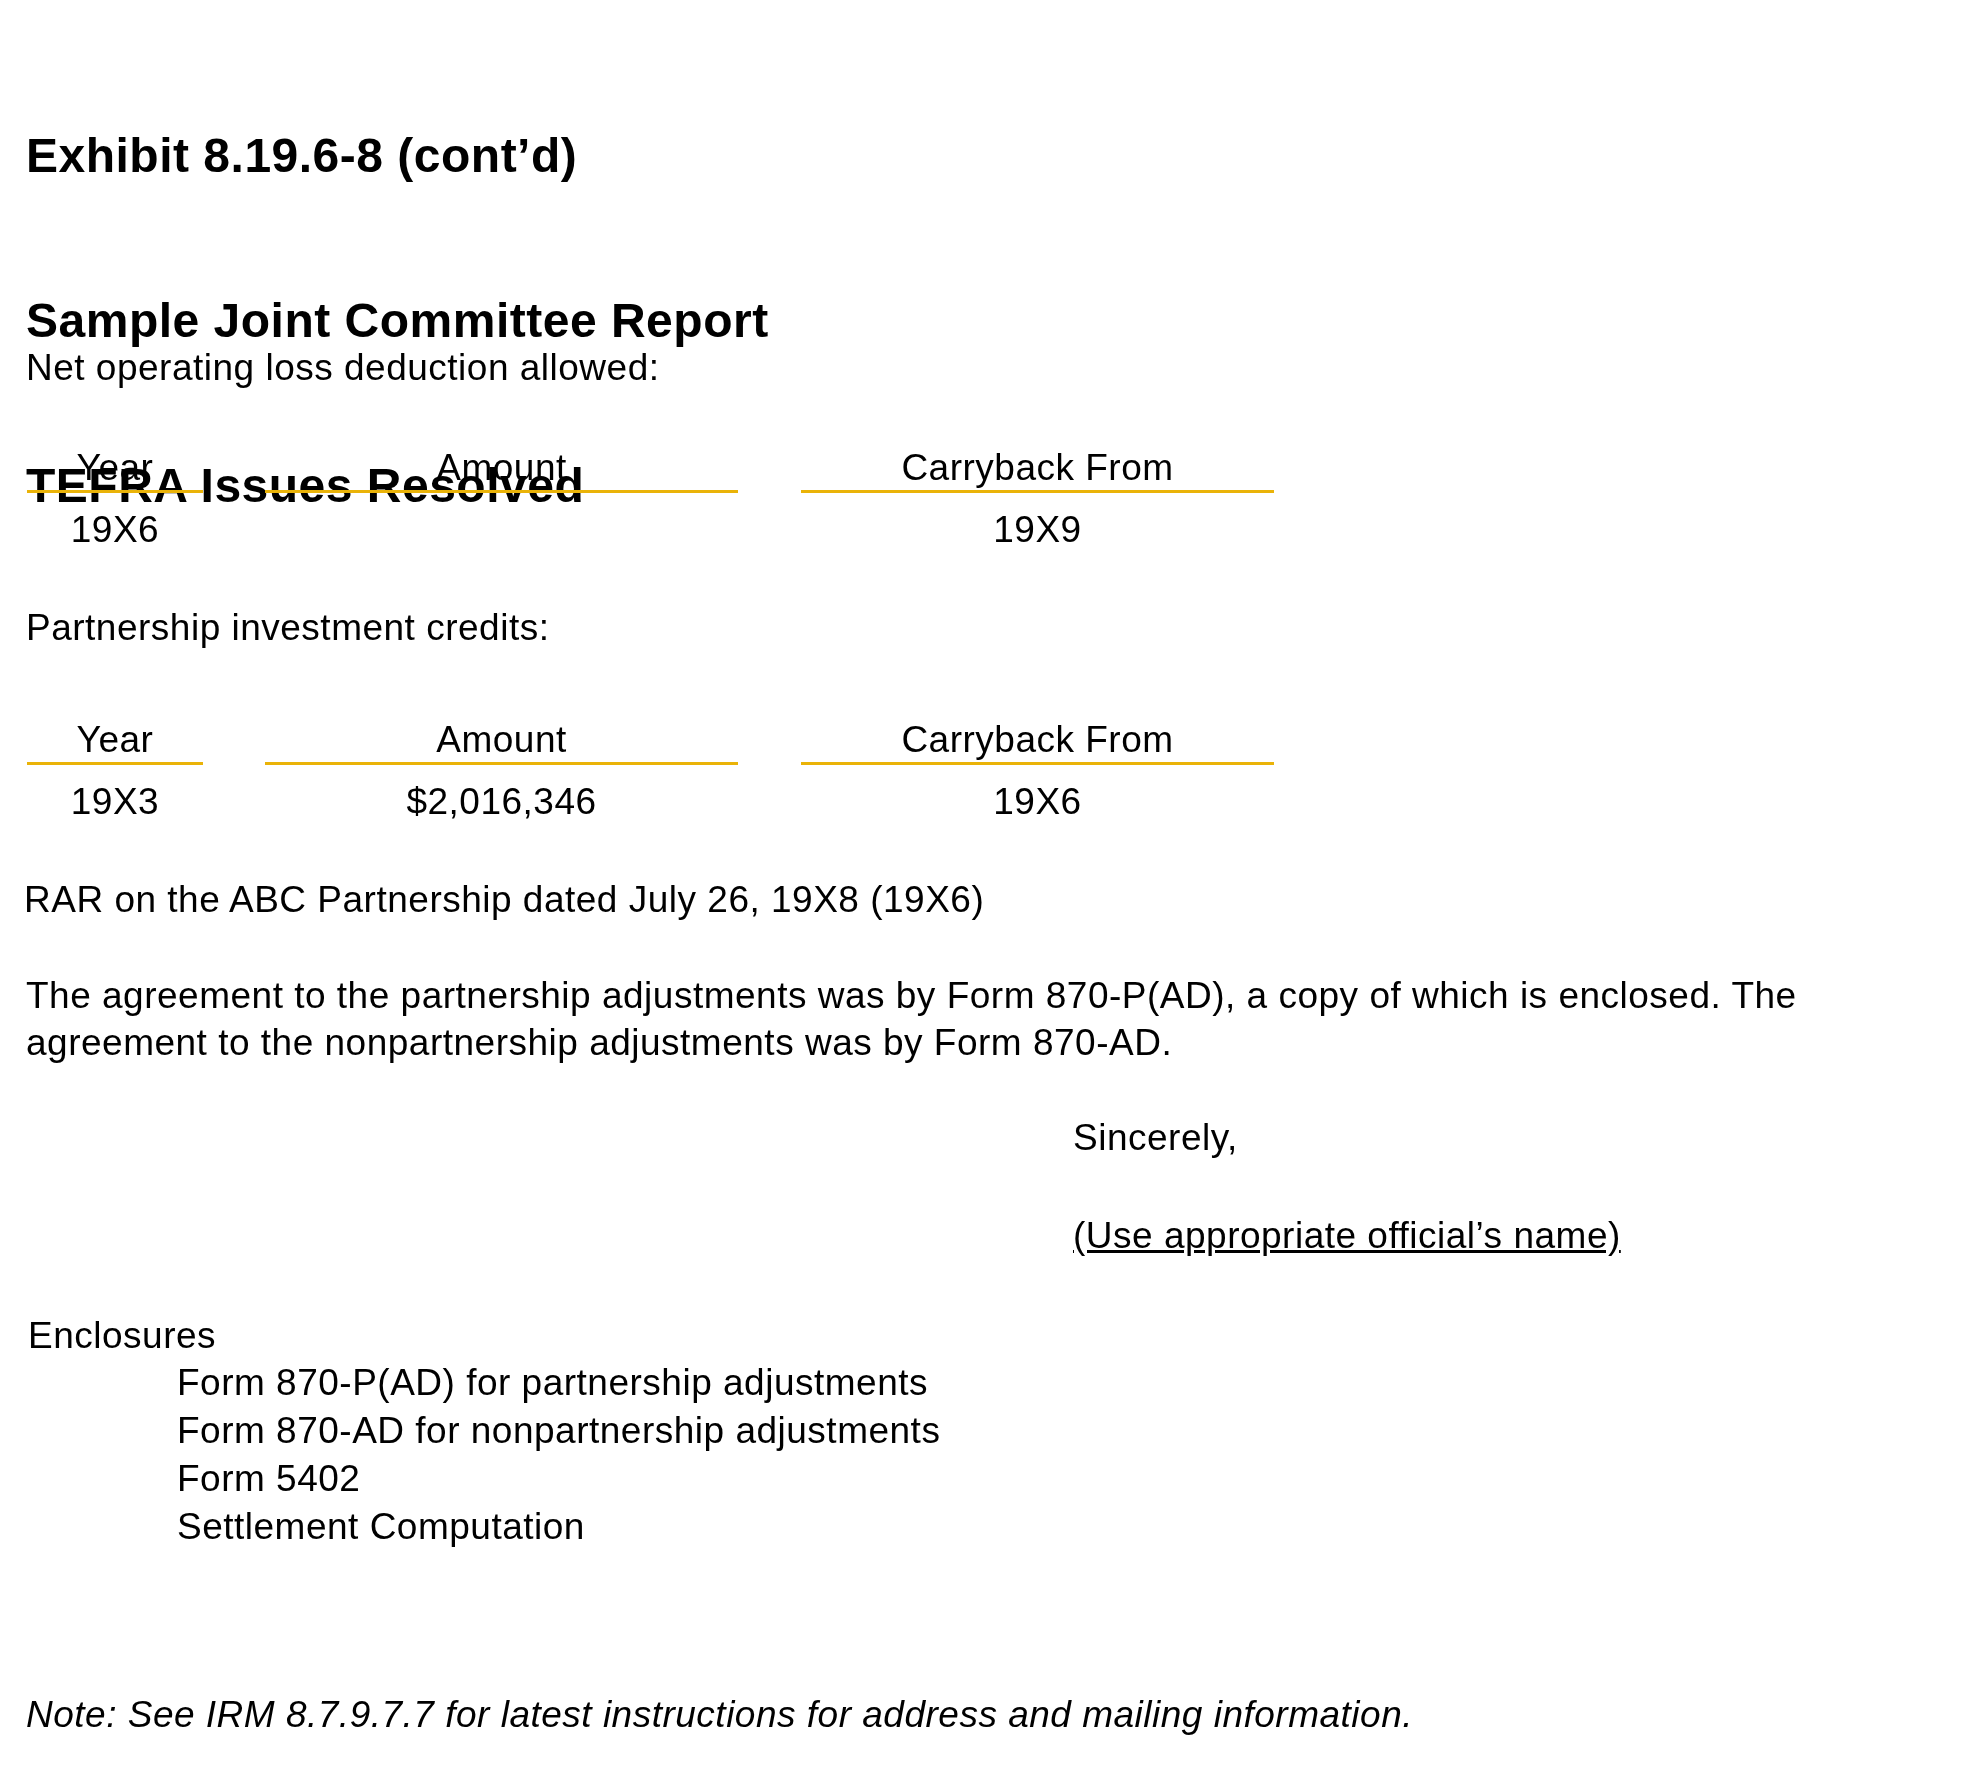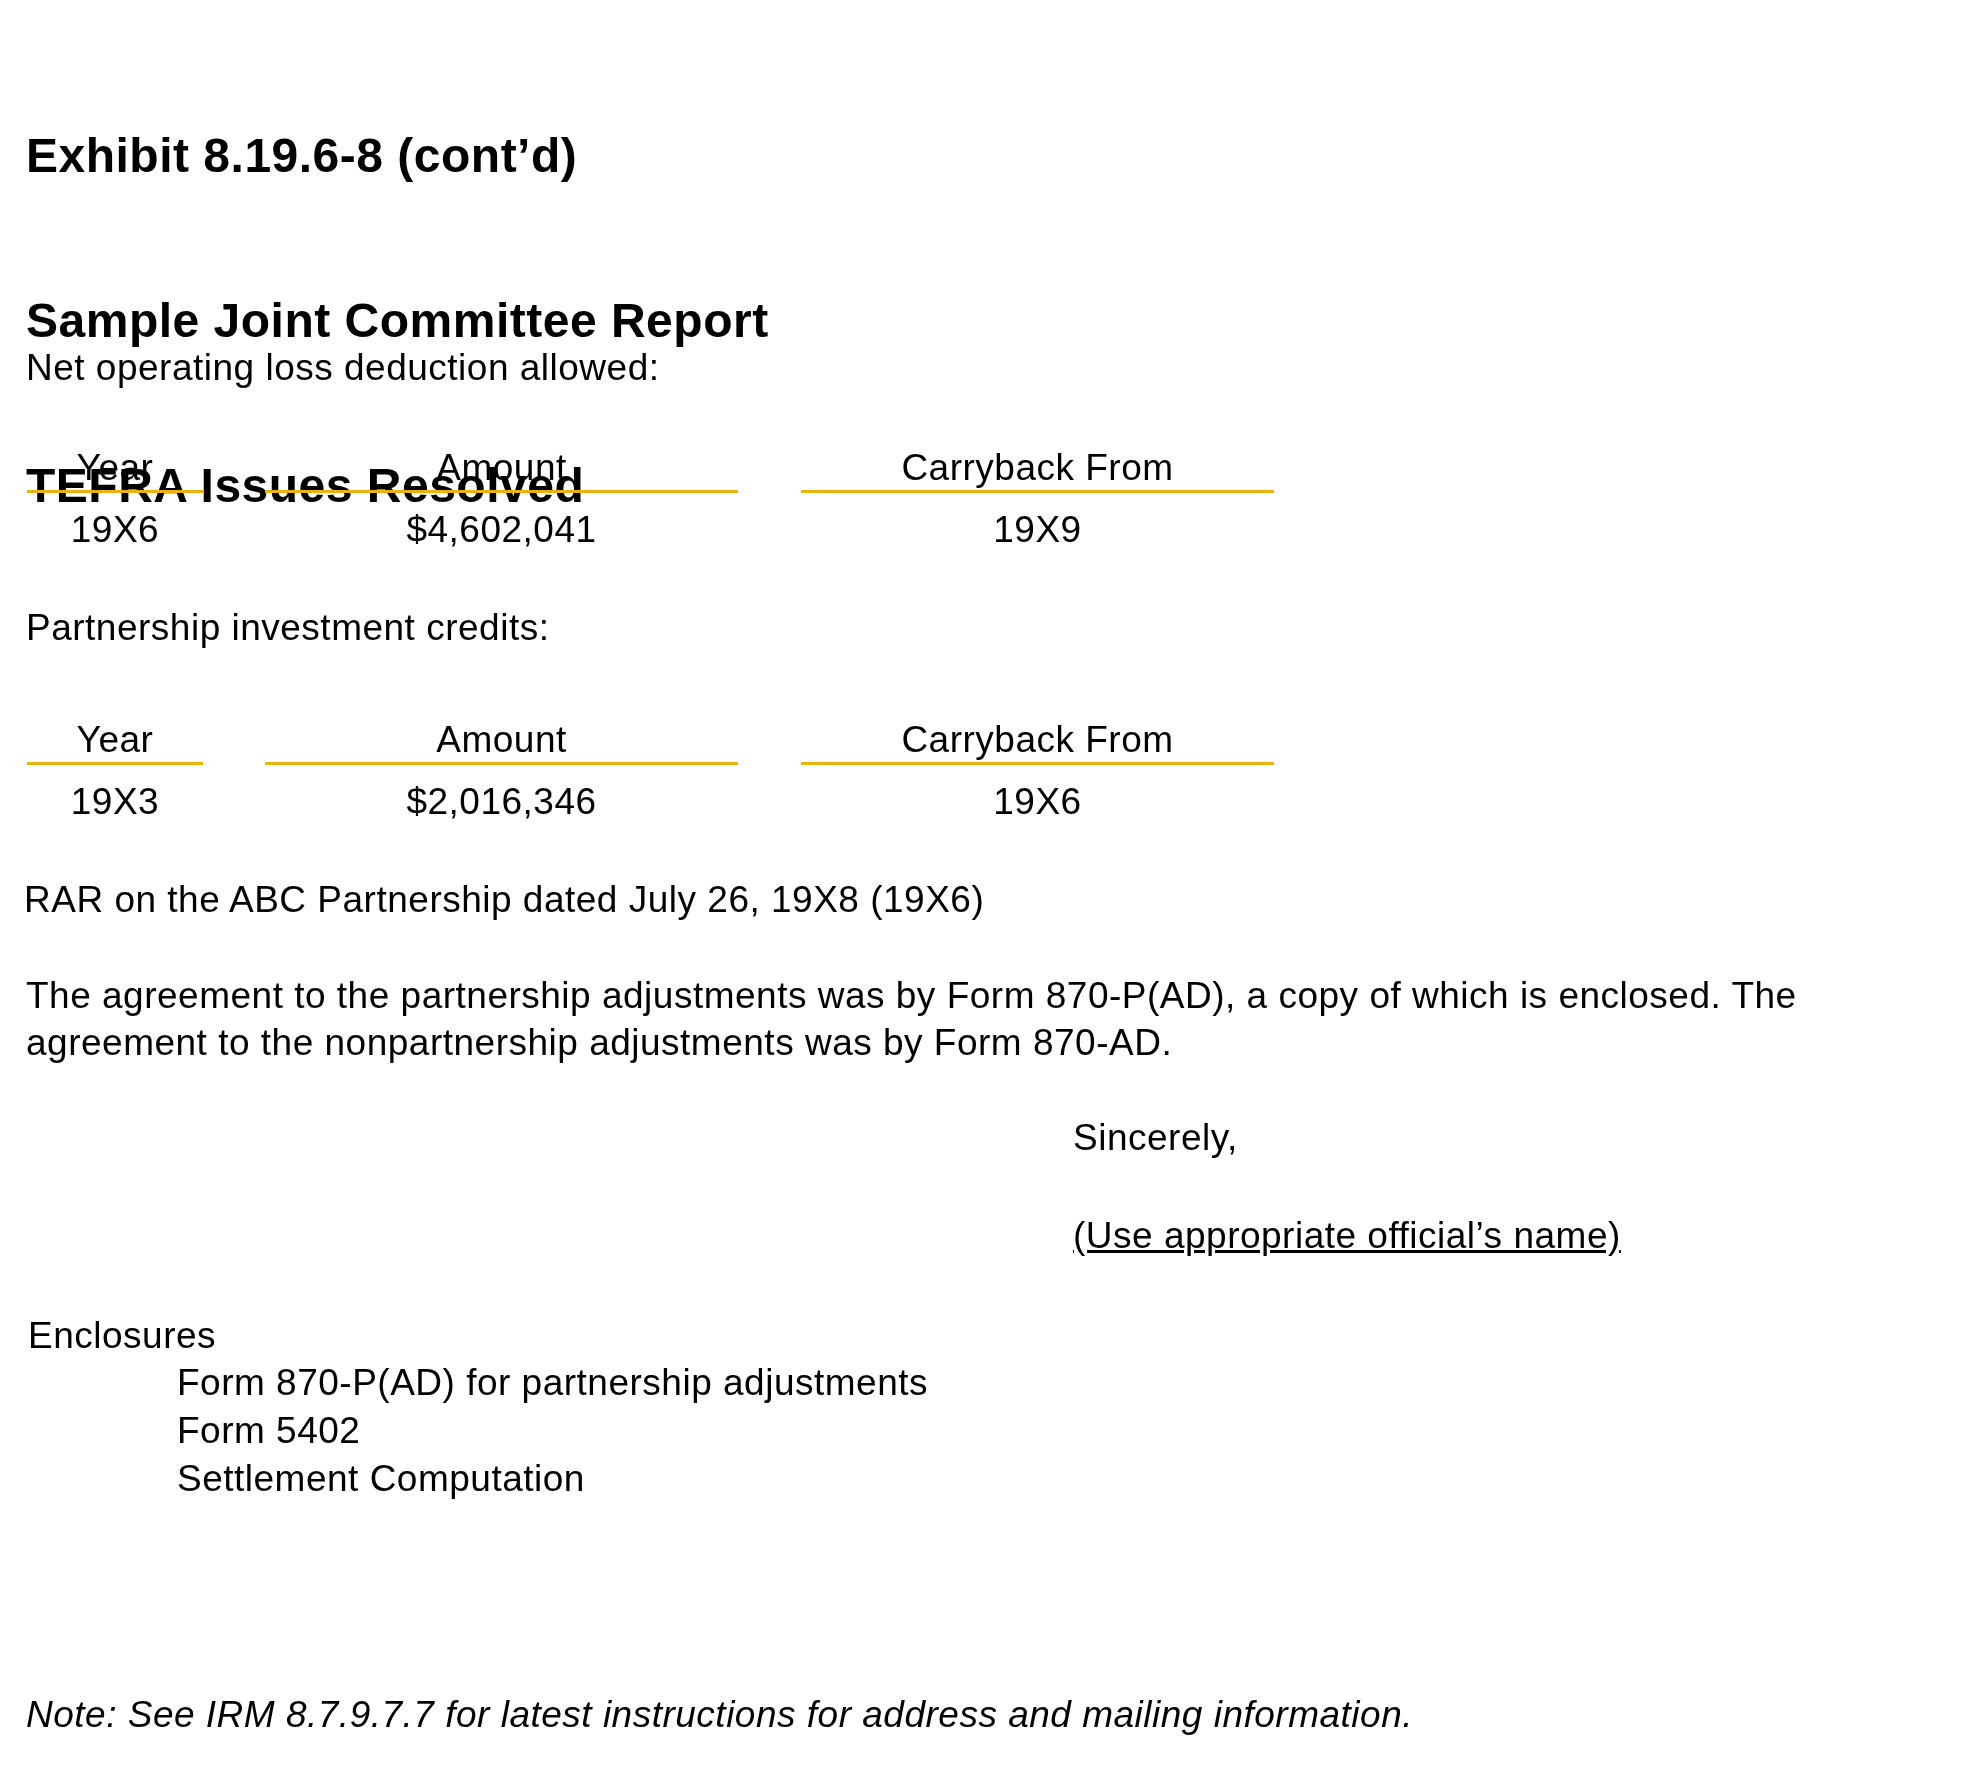--- a/index.html
+++ b/index.html
@@ -76,21 +76,20 @@
   <div>TEFRA Issues Resolved</div>
 </div>
 
 <div class="body-text intro-nol">Net operating loss deduction allowed:</div>
 
 <div class="ic-table table-nol">
   <div class="cell hcell c1">Year</div>
   <div class="cell hcell c2">Amount</div>
   <div class="cell hcell c3">Carryback From</div>
   <div class="cell dcell c1">19X6</div>
-  <div class="cell dcell c2">$4,602,041</div>
   <div class="cell dcell c3">19X9</div>
 </div>
 
 <div class="body-text intro-credits">Partnership investment credits:</div>
 
 <div class="ic-table table-credits">
   <div class="cell hcell c1">Year</div>
   <div class="cell hcell c2">Amount</div>
   <div class="cell hcell c3">Carryback From</div>
   <div class="cell dcell c1">19X3</div>
@@ -101,17 +100,18 @@
 <div class="body-text rar-line">RAR on the ABC Partnership dated July 26, 19X8 (19X6)</div>
 
 <div class="body-text agreement-para">The agreement to the partnership adjustments was by Form 870-P(AD), a copy of which is enclosed. The agreement to the nonpartnership adjustments was by Form 870-AD.</div>
 
 <div class="body-text salutation">Sincerely,</div>
 <div class="body-text signature-ph">(Use appropriate official’s name)</div>
 
 <div class="body-text enclosures-label">Enclosures</div>
 <ul class="enclosure-list">
   <li>Form 870-P(AD) for partnership adjustments</li>
+  <li>Form 870-AD for nonpartnership adjustments</li>
   <li>Form 5402</li>
   <li>Settlement Computation</li>
 </ul>
 
 <div class="body-text note-line">Note: See IRM 8.7.9.7.7 for latest instructions for address and mailing information.</div>
 
 </body></html>

